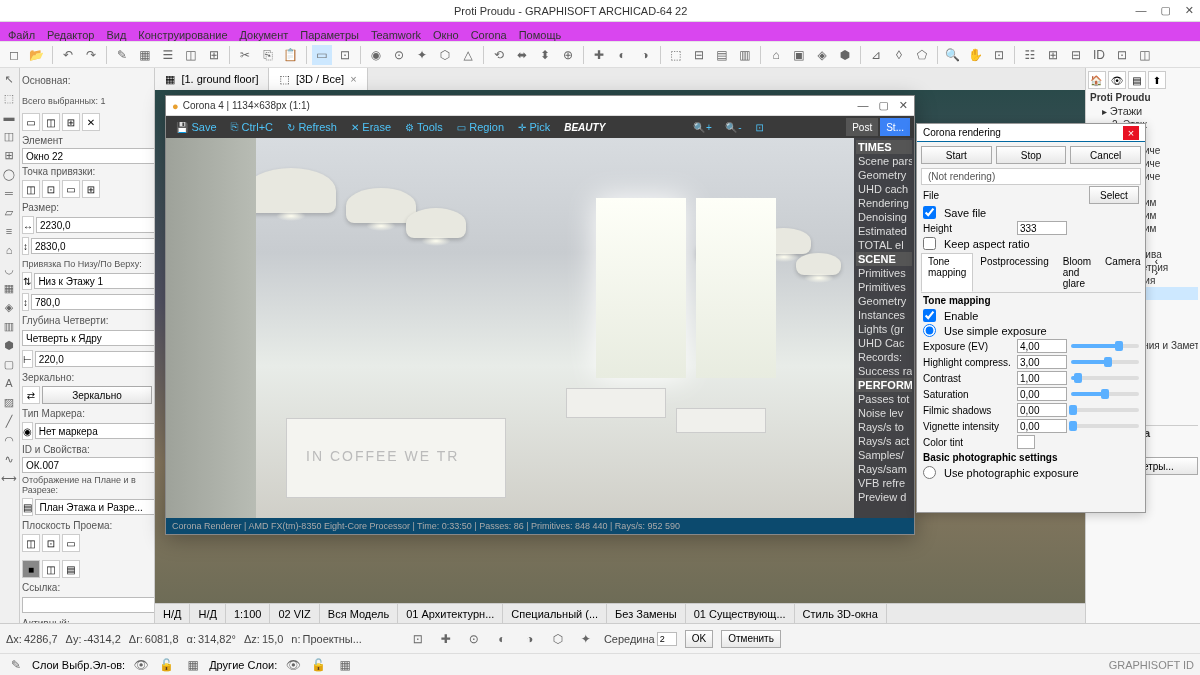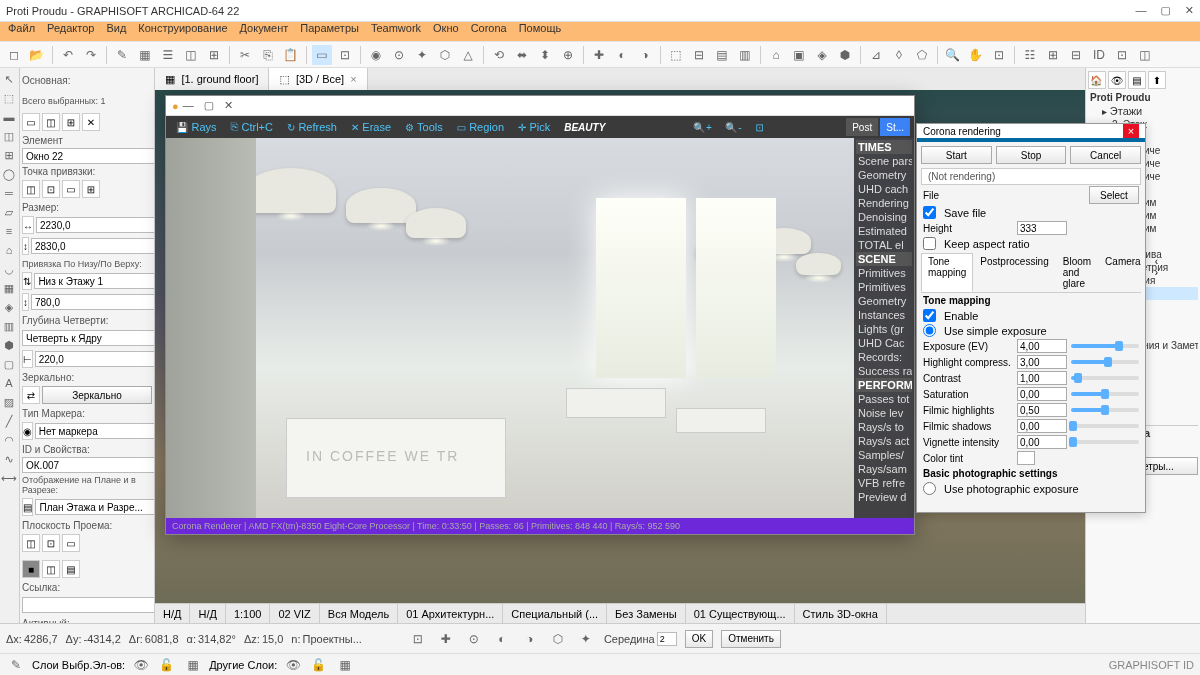--- a/index.html
+++ b/index.html
@@ -1,21 +1,21 @@
 <!DOCTYPE html>
 <html><head>
 <meta charset="utf-8">
 <style>
 * { box-sizing: border-box; margin: 0; padding: 0; font-family: "Segoe UI", Tahoma, sans-serif; font-size: 11px; }
 body { background: #f0f0f0; width: 1200px; height: 675px; overflow: hidden; position: relative; }
 .titlebar { height: 22px; background: #fff; border-bottom: 1px solid #ddd; display: flex; align-items: center; padding: 0 6px; }
-.titlebar .title { flex: 1; color: #333; }
+.titlebar .title { flex: 1; color: #333; text-align: center; }
 .titlebar .wbtns { display: flex; gap: 14px; color: #555; }
 .titlebar .wbtns span { cursor: pointer; }
-.menubar { height: 20px; background: #fdba74; display: flex; gap: 12px; padding: 0 8px; align-items: flex-start; border-bottom: 1px solid #e5e5e5; }
+.menubar { height: 20px; background: #d946ef; display: flex; gap: 12px; padding: 0 8px; align-items: flex-end; border-bottom: 1px solid #e5e5e5; }
 .menubar span { color: #333; cursor: pointer; }
 .toolbar { height: 26px; background: #f8f8f8; border-bottom: 1px solid #ddd; display: flex; align-items: center; padding: 0 4px; gap: 3px; overflow: hidden; }
 .tbtn { width: 20px; height: 20px; display: inline-flex; align-items: center; justify-content: center; color: #666; border: 1px solid transparent; cursor: pointer; font-size: 12px; }
 .tsep { width: 1px; height: 18px; background: #ccc; margin: 0 2px; }
 
 .workspace { position: relative; height: 555px; display: flex; }
 
 .left-panel { width: 135px; background: #f4f4f4; border-right: 1px solid #ccc; overflow: hidden; padding: 2px; }
 .lp-row { height: 20px; display: flex; align-items: center; gap: 2px; margin-bottom: 1px; }
 .lp-label { font-size: 10px; color: #555; padding: 2px 0; }
@@ -51,25 +51,25 @@
 .vfb-toolbar { height: 22px; background: #3a3a3a; display: flex; align-items: center; padding: 0 4px; gap: 2px; }
 .vfb-tb { color: #4fc3f7; padding: 0 6px; height: 18px; display: flex; align-items: center; font-size: 10px; cursor: pointer; gap: 3px; }
 .vfb-tb.accent { color: #fff; font-style: italic; font-weight: bold; }
 .vfb-viewport { position: relative; height: 380px; background: linear-gradient(180deg, #d8dce0 0%, #c8ccd0 30%, #e8ece8 60%, #d0cfc8 100%); overflow: hidden; }
 .lamp { position: absolute; width: 60px; height: 30px; background: #e8e8e0; border-radius: 50% 50% 8px 8px; box-shadow: 0 2px 4px rgba(0,0,0,0.2); }
 .lamp::after { content:""; position:absolute; bottom:-8px; left:50%; transform:translateX(-50%); width:30px; height:10px; background: radial-gradient(ellipse,#fffef0 0%,transparent 70%); }
 .table { position: absolute; background: #f0f0ec; border: 1px solid #ccc; }
 .overlay-panel { position: absolute; right: 0; top: 0; width: 60px; height: 100%; background: rgba(40,40,45,0.85); color: #ddd; font-size: 8px; padding: 2px; }
 .overlay-panel div { padding: 1px 2px; white-space: nowrap; overflow: hidden; }
 .overlay-panel .sec { color: #fff; font-weight: bold; background: #555; }
-.vfb-status { height: 16px; background: #6d28d9; color: #aaa; font-size: 9px; display: flex; align-items: center; padding: 0 6px; }
+.vfb-status { height: 16px; background: #0c4a6e; color: #aaa; font-size: 9px; display: flex; align-items: center; padding: 0 6px; }
 
 
 .corona-panel { position: absolute; left: 916px; top: 123px; width: 230px; height: 390px; background: #f4f4f4; border: 1px solid #999; z-index: 60; box-shadow: 0 2px 10px rgba(0,0,0,0.2); }
-.cp-title { height: 18px; background: #fff; border-bottom: 4px solid #0369a1; display: flex; align-items: center; padding: 0 6px; }
+.cp-title { height: 18px; background: #fff; border-bottom: 1px solid #0369a1; display: flex; align-items: center; padding: 0 6px; }
 .cp-title .t { flex: 1; font-size: 10px; }
 .cp-title .x { width: 16px; height: 14px; background: #e81123; color: #fff; text-align: center; line-height: 14px; cursor: pointer; }
 .cp-btns { display: flex; gap: 4px; padding: 4px; }
 .cp-btn { flex: 1; height: 18px; border: 1px solid #aaa; background: linear-gradient(#fff,#e8e8e8); font-size: 10px; cursor: pointer; }
 .cp-status { padding: 2px 6px; font-size: 10px; color: #555; border: 1px solid #ccc; margin: 0 4px; background: #fff; }
 .cp-row { display: flex; align-items: center; padding: 1px 6px; gap: 4px; }
 .cp-row label { font-size: 10px; flex: 0 0 90px; }
 .cp-row input[type=text] { width: 50px; height: 14px; border: 1px solid #aaa; font-size: 10px; padding: 0 2px; }
 .cp-row input[type=checkbox], .cp-row input[type=radio] { margin-right: 4px; }
 .cp-slider { flex: 1; height: 4px; background: linear-gradient(90deg,#5bb0ff 0%, #5bb0ff var(--v,50%), #ddd var(--v,50%), #ddd 100%); border-radius: 2px; position: relative; }
@@ -340,28 +340,29 @@
     <div style="height:60px"></div>
     <div class="tree-item" style="border-top:1px solid #ccc;font-weight:bold">▸ <span>Свойства</span></div>
     <div class="tree-item">1.   Камера</div>
     <button class="lp-btn" style="width:100%;margin-top:4px">Параметры...</button>
   </div>
 </div>
 
 <div class="vfb-window">
   <div class="vfb-title">
     <span style="color:#e8a030;margin-right:4px">●</span>
+    <span class="t">Corona 4 | 1134×638px (1:1)</span>
     <div class="wb">
       <span>—</span>
       <span>▢</span>
       <span>✕</span>
     </div>
   </div>
   <div class="vfb-toolbar">
-    <span class="vfb-tb">💾 <span>Rays</span></span>
+    <span class="vfb-tb">💾 <span>Save</span></span>
     <span class="vfb-tb">⎘ <span>Ctrl+C</span></span>
     <span class="vfb-tb">↻ <span>Refresh</span></span>
     <span class="vfb-tb">✕ <span>Erase</span></span>
     <span class="vfb-tb">⚙ <span>Tools</span></span>
     <span class="vfb-tb">▭ <span>Region</span></span>
     <span class="vfb-tb">✛ <span>Pick</span></span>
     <span class="vfb-tb accent">BEAUTY</span>
     <span style="flex:1"></span>
     <span class="vfb-tb">🔍+</span>
     <span class="vfb-tb">🔍-</span>
@@ -477,25 +478,20 @@
         <label>Contrast</label>
     <input type="text" value="1,00" style="">
     <div class="cp-slider" style="--v:10%"></div>
       </div>
       <div class="cp-row">
         <label>Saturation</label>
     <input type="text" value="0,00" style="">
     <div class="cp-slider" style="--v:50%"></div>
       </div>
       <div class="cp-row">
-        <label>Filmic highlights</label>
-    <input type="text" value="0,50" style="">
-    <div class="cp-slider" style="--v:50%"></div>
-      </div>
-      <div class="cp-row">
         <label>Filmic shadows</label>
     <input type="text" value="0,00" style="">
     <div class="cp-slider" style="--v:3%"></div>
       </div>
       <div class="cp-row">
         <label>Vignette intensity</label>
     <input type="text" value="0,00" style="">
     <div class="cp-slider" style="--v:3%"></div>
       </div>
     </div>

